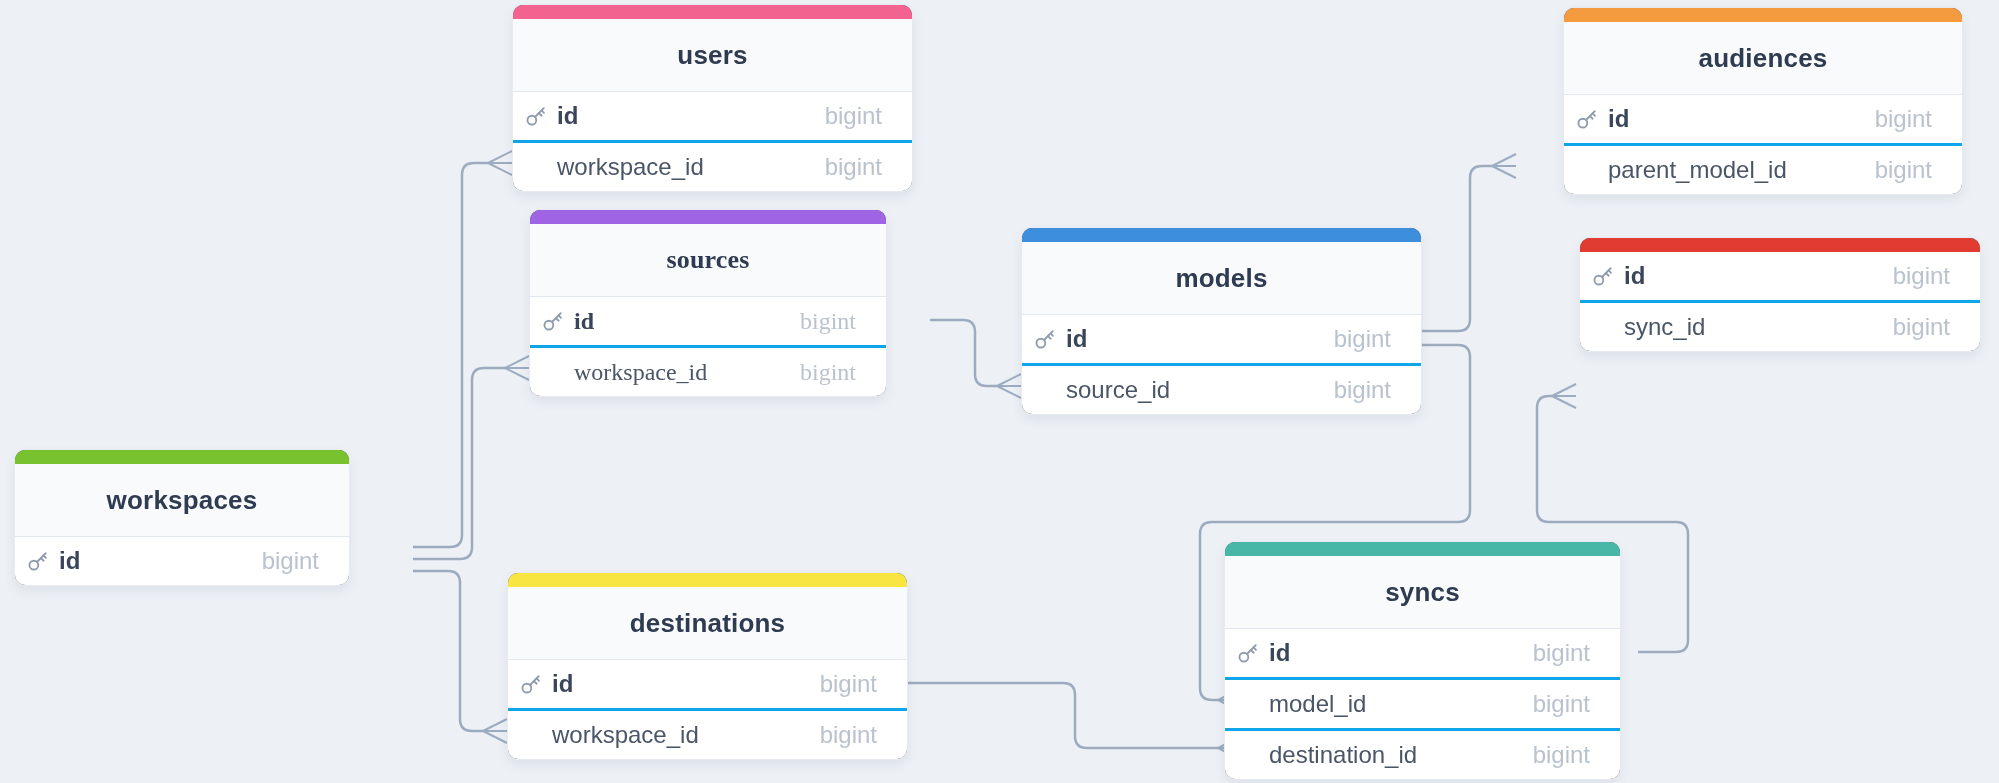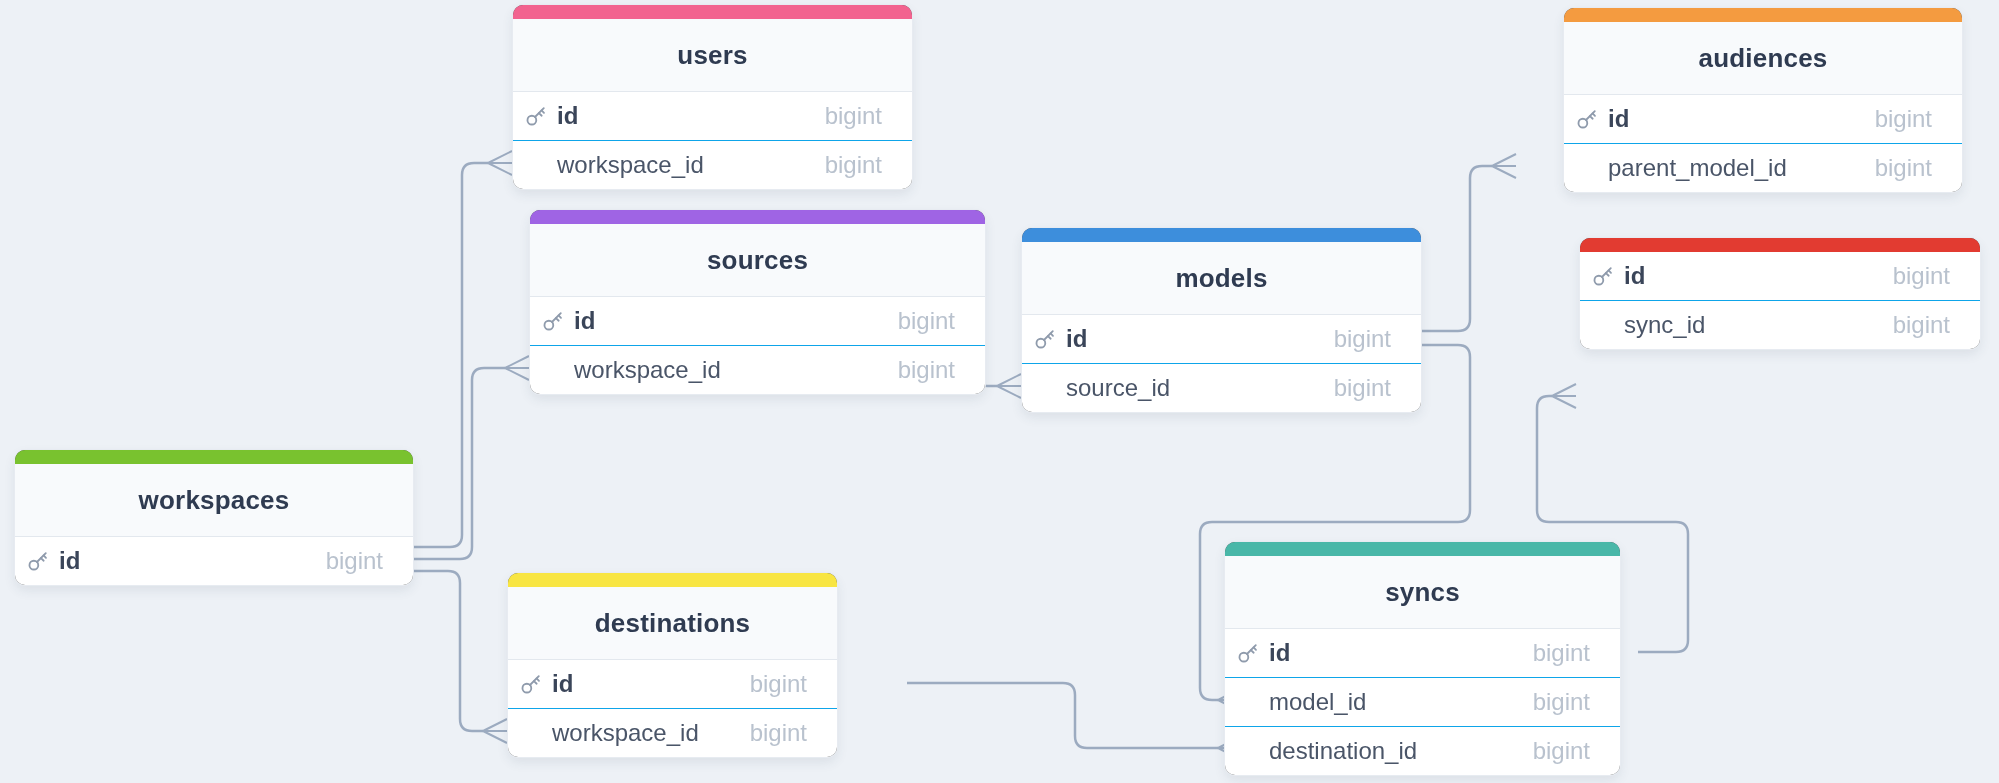--- a/index.html
+++ b/index.html
@@ -28,21 +28,21 @@
     font-size:26px;font-weight:600;letter-spacing:.2px;
     color:#2f3b51;
   }
   .rows{border-radius:0 0 10px 10px;background:#fff;}
   .row{
     height:48px;
     display:flex;align-items:center;
     padding:0 30px 0 12px;
     font-size:24px;color:#4a5568;
   }
-  .row + .row{border-top:1px solid #0ea5e9;}
+  .row + .row{border-top:3px solid #0ea5e9;}
   .keyslot{width:32px;display:flex;align-items:center;justify-content:flex-start;color:#8f9bac;}
   .keyslot svg{width:22px;height:22px;}
   .fname{color:#4a5568;}
   .row.pk .fname{font-weight:700;color:#3a4559;}
   .ftype{margin-left:auto;color:#b9c2ce;}
 </style>
 </head>
 <body>
 
 <div id="canvas">
@@ -96,21 +96,21 @@
           <span class="fname">id</span>
           <span class="ftype">bigint</span>
         </div>
         <div class="row">
           <span class="keyslot"></span>
           <span class="fname">workspace_id</span>
           <span class="ftype">bigint</span>
         </div>
       </div>
     </div>
-    <div class="card" style="left: 530px; top: 210px; width: 455px;">
+    <div class="card" style="left: 530px; top: 210px; width: 356px; font-family: Liberation Serif, serif;">
       <div class="bar" style="background: rgb(159, 100, 228);"></div>
       <div class="hd">sources</div>
       <div class="rows">
         <div class="row pk">
           <span class="keyslot">
             <svg viewBox="0 0 24 24" fill="none" stroke="currentColor" stroke-width="2" stroke-linecap="round" stroke-linejoin="round">
               <circle cx="7.5" cy="16.5" r="4.8"></circle>
               <path d="m10.9 13.1 9.6-9.6"></path>
               <path d="m15.2 8.8 3 2.9"></path>
               <path d="m18.1 5.9 2.6 2.6"></path>
@@ -187,39 +187,39 @@
           <span class="fname">id</span>
           <span class="ftype">bigint</span>
         </div>
         <div class="row">
           <span class="keyslot"></span>
           <span class="fname">sync_id</span>
           <span class="ftype">bigint</span>
         </div>
       </div>
     </div>
-    <div class="card" style="left: 15px; top: 450px; width: 398px;">
+    <div class="card" style="left: 15px; top: 450px; width: 334px;">
       <div class="bar" style="background: rgb(121, 194, 47);"></div>
       <div class="hd">workspaces</div>
       <div class="rows">
         <div class="row pk">
           <span class="keyslot">
             <svg viewBox="0 0 24 24" fill="none" stroke="currentColor" stroke-width="2" stroke-linecap="round" stroke-linejoin="round">
               <circle cx="7.5" cy="16.5" r="4.8"></circle>
               <path d="m10.9 13.1 9.6-9.6"></path>
               <path d="m15.2 8.8 3 2.9"></path>
               <path d="m18.1 5.9 2.6 2.6"></path>
             </svg>
           </span>
           <span class="fname">id</span>
           <span class="ftype">bigint</span>
         </div>
       </div>
     </div>
-    <div class="card" style="left: 508px; top: 573px; width: 329px;">
+    <div class="card" style="left: 508px; top: 573px; width: 399px;">
       <div class="bar" style="background: rgb(248, 229, 66);"></div>
       <div class="hd">destinations</div>
       <div class="rows">
         <div class="row pk">
           <span class="keyslot">
             <svg viewBox="0 0 24 24" fill="none" stroke="currentColor" stroke-width="2" stroke-linecap="round" stroke-linejoin="round">
               <circle cx="7.5" cy="16.5" r="4.8"></circle>
               <path d="m10.9 13.1 9.6-9.6"></path>
               <path d="m15.2 8.8 3 2.9"></path>
               <path d="m18.1 5.9 2.6 2.6"></path>

